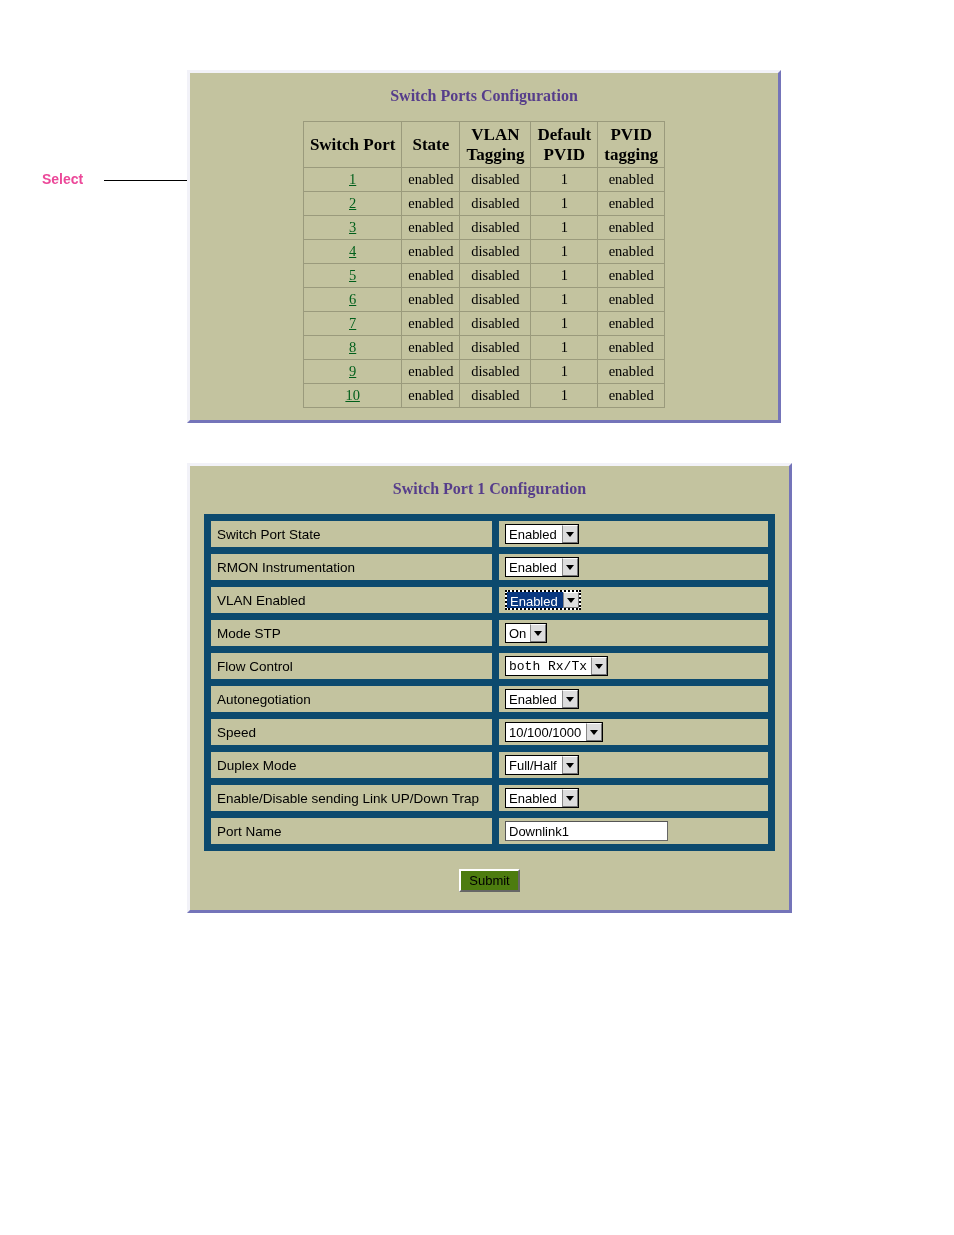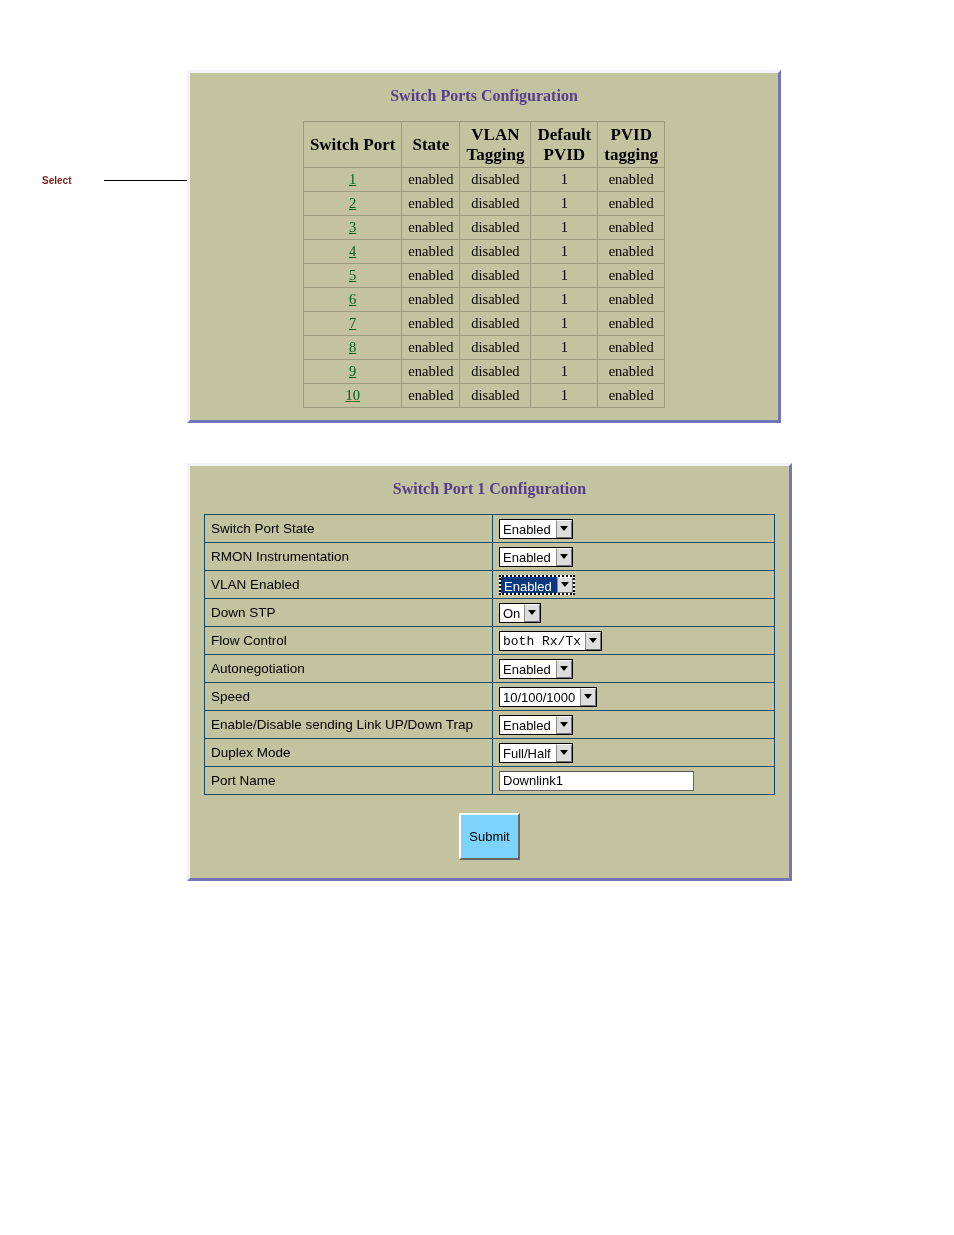--- a/index.html
+++ b/index.html
@@ -23,23 +23,23 @@
       align-items: flex-start;
       margin-bottom: 40px;
     }
     .annotation-col {
       width: 145px;
       padding-top: 100px;
       position: relative;
     }
     .annotation-label {
       font-family: Arial, Helvetica, sans-serif;
-      font-size: 10px;
+      font-size: 14px;
       font-weight: bold;
-      color: #7f1d1d;
+      color: #ec4899;
     }
     .annotation-line {
       position: absolute;
       top: 110px;
       left: 62px;
       right: -210px;
       height: 0;
       border-top: 1.5px solid #000;
     }
     .panel {
@@ -92,21 +92,21 @@
       margin-left: 145px;
     }
     .config-table {
       border-collapse: collapse;
       width: 100%;
       font-size: 13.5px;
       font-family: Arial, Helvetica, sans-serif;
       margin-top: 4px;
     }
     .config-table td {
-      border: 1px solid #0c4a6e;
+      border: 7px solid #0c4a6e;
       padding: 3px 6px;
       vertical-align: middle;
       height: 28px;
     }
     .config-table td.label-cell {
       width: 288px;
     }
     .config-table td.control-cell {
       width: auto;
     }
@@ -160,32 +160,32 @@
       border: 1px solid #666;
       border-top-color:#555;
       border-left-color:#555;
       background: #fff;
       height: 20px;
       font-family: Arial, Helvetica, sans-serif;
       font-size: 13px;
       padding: 1px 3px;
     }
     .fx-input.short { width: 42px; }
-    .fx-input.long  { width: 195px; }
+    .fx-input.long  { width: 163px; }
     
     .submit-row {
       text-align: center;
       margin: 18px 0 6px 0;
     }
     .submit-btn {
       display: inline-block;
-      padding: 14px 8px;
+      padding: 2px 8px;
       font-family: Arial, Helvetica, sans-serif;
       font-size: 13px;
-      background: #7dd3fc;
+      background: #4d7c0f;
       border-top: 2px solid #fff;
       border-left: 2px solid #fff;
       border-right: 2px solid #666;
       border-bottom: 2px solid #666;
       cursor: pointer;
     }
   </style>
 </head>
 <body>
 
@@ -330,21 +330,21 @@
           <td class="control-cell">
             <span class="fx-select highlight">
               <span class="fx-value" style="min-width:56px;">Enabled</span>
               <span class="fx-btn"></span>
             </span>
           </td>
         </tr>
 
 
         <tr>
-          <td class="label-cell">Down STP</td>
+          <td class="label-cell">Mode STP</td>
           <td class="control-cell">
             <span class="fx-select">
               <span class="fx-value" style="min-width:20px;">On</span>
               <span class="fx-btn"></span>
             </span>
           </td>
         </tr>
 
 
         <tr>
@@ -371,34 +371,34 @@
           <td class="label-cell">Speed</td>
           <td class="control-cell">
             <span class="fx-select">
               <span class="fx-value" style="min-width:80px;">10/100/1000</span>
               <span class="fx-btn"></span>
             </span>
           </td>
         </tr>
 
         <tr>
+          <td class="label-cell">Duplex Mode</td>
+          <td class="control-cell">
+            <span class="fx-select">
+              <span class="fx-value" style="min-width:56px;">Full/Half</span>
+              <span class="fx-btn"></span>
+            </span>
+          </td>
+        </tr>
+
+        <tr>
           <td class="label-cell">Enable/Disable sending Link UP/Down Trap</td>
           <td class="control-cell">
             <span class="fx-select">
               <span class="fx-value" style="min-width:56px;">Enabled</span>
-              <span class="fx-btn"></span>
-            </span>
-          </td>
-        </tr>
-
-        <tr>
-          <td class="label-cell">Duplex Mode</td>
-          <td class="control-cell">
-            <span class="fx-select">
-              <span class="fx-value" style="min-width:56px;">Full/Half</span>
               <span class="fx-btn"></span>
             </span>
           </td>
         </tr>
 
         <tr>
           <td class="label-cell">Port Name</td>
           <td class="control-cell">
             <input class="fx-input long" type="text" value="Downlink1" style="">
           </td>

